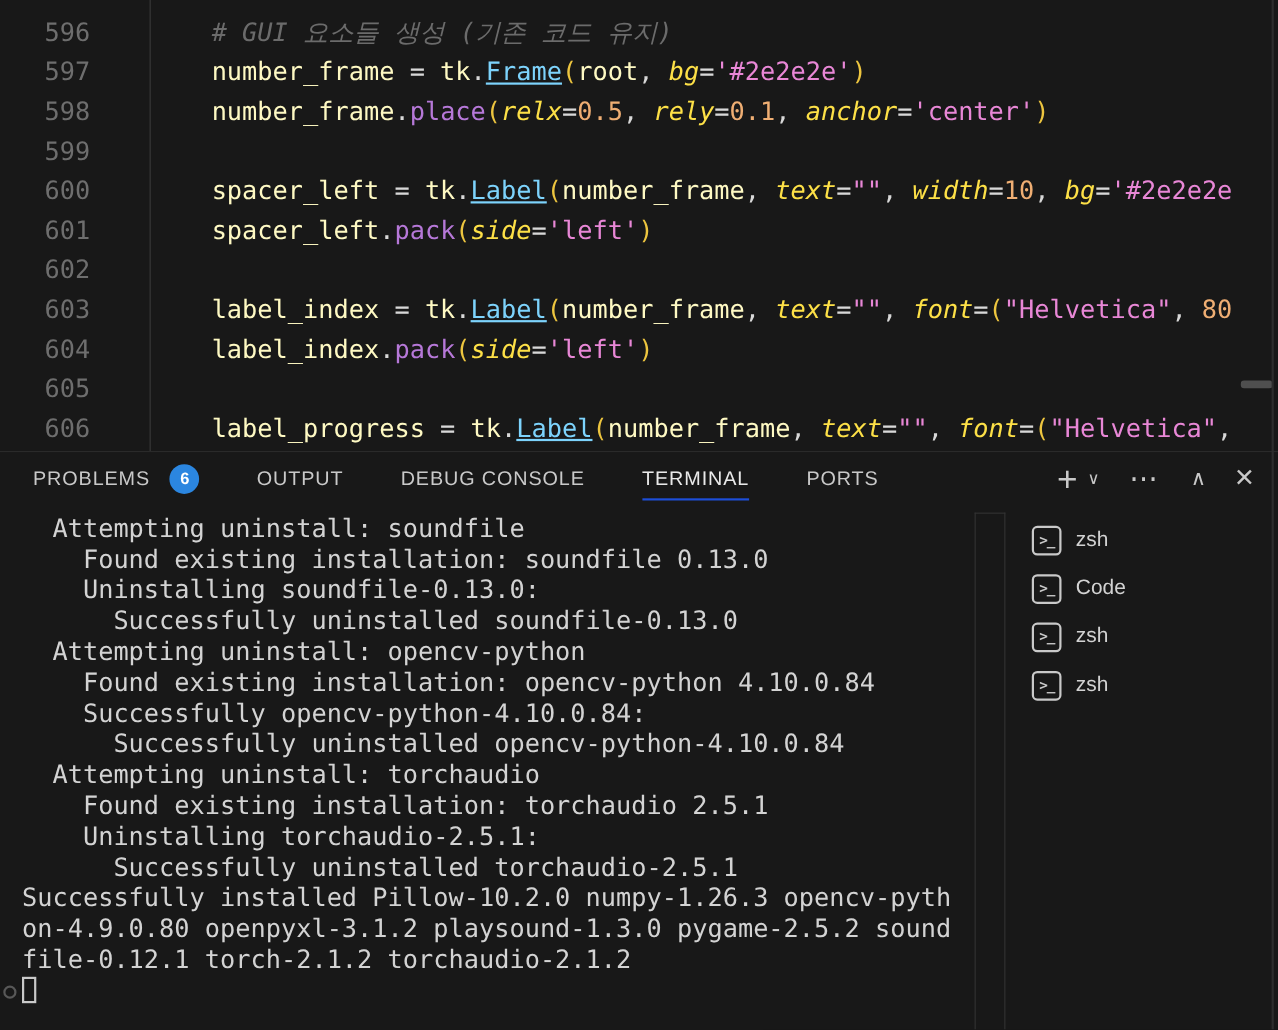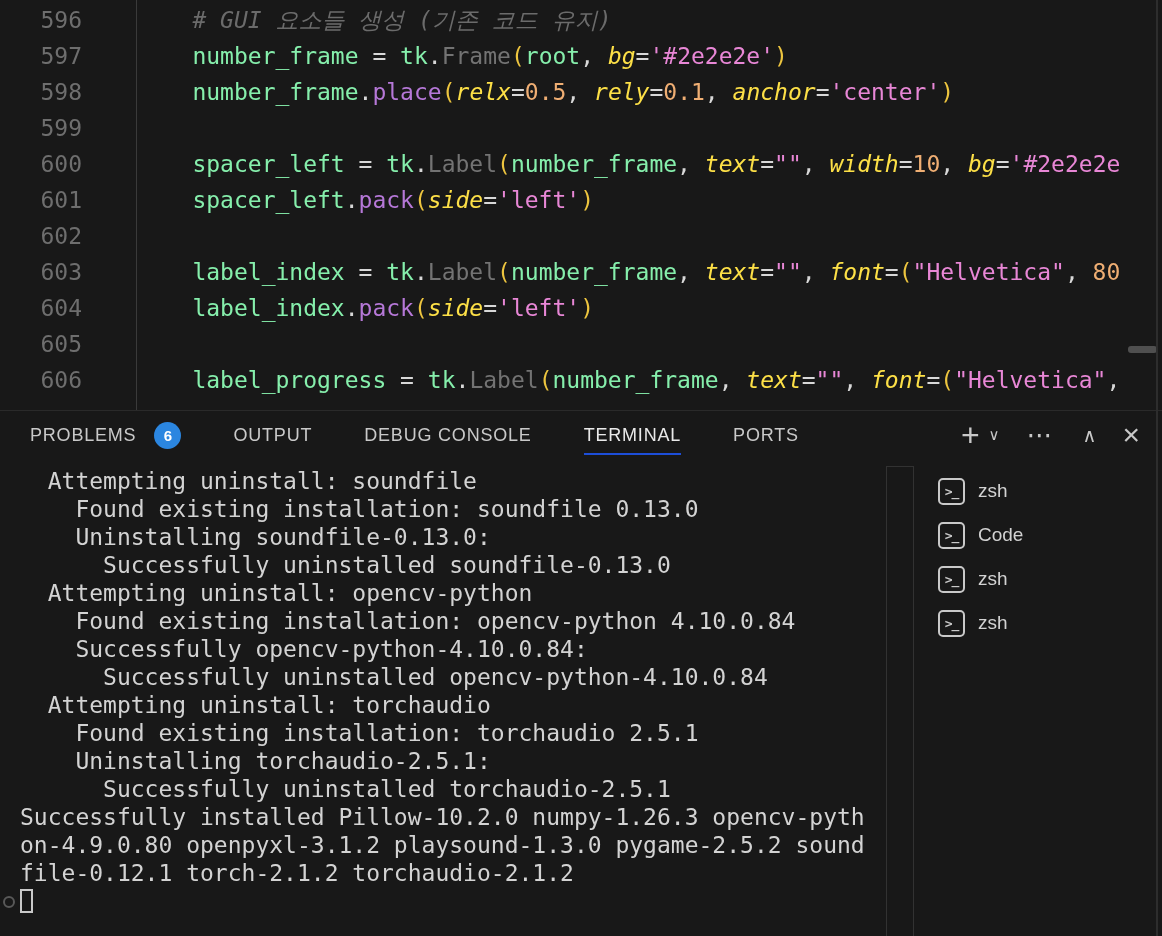--- a/index.html
+++ b/index.html
@@ -3,29 +3,29 @@
 <meta charset="utf-8">
 <style>
   * { margin:0; padding:0; box-sizing:border-box; }
   html,body { width:1162px; height:936px; overflow:hidden; }
   body { background:#181818; position:relative;
          font-family:"Liberation Sans","DejaVu Sans",sans-serif; }
 
   
   #editor { position:absolute; left:0; top:0; width:1162px; height:410px;
             font-family:"DejaVu Sans Mono","Liberation Mono",monospace;
-            font-size:23px; line-height:36px; padding-top:2px; overflow:hidden; }
+            font-size:23px; line-height:36px; padding-top:12px; overflow:hidden; }
   #indent-guide { position:absolute; left:136px; top:0; width:1px; height:410px;
                   background:#3a3a3a; }
   .code-line { display:flex; height:36px; }
   .ln { width:82px; flex:0 0 82px; text-align:right; color:#6e6e6e; }
   .code { padding-left:55px; white-space:pre; color:#d8d8d8; }
-  .tok-v { color:#86efac; }
+  .tok-v { color:#fef9c3; }
   .tok-p { color:#d8d8d8; }
-  .tok-c { color:#737373; }
+  .tok-c { color:#7dd3fc;text-decoration:underline; }
   .tok-f { color:#b678d8; }
   .tok-i { color:#fde047; font-style:italic; }
   .tok-n { color:#efae73; }
   .tok-s { color:#e887d6; }
   .tok-b { color:#edc53f; }
   .tok-m { color:#6b6b6b; font-style:italic; }
   #editor-scrollbar-thumb { position:absolute; left:1128px; top:346px;
             width:29px; height:7px; background:#4f4f4f; border-radius:3px; }
   #window-right-border { position:absolute; left:1156px; top:0; width:2px;
             height:936px; background:#2d2d2d; }

